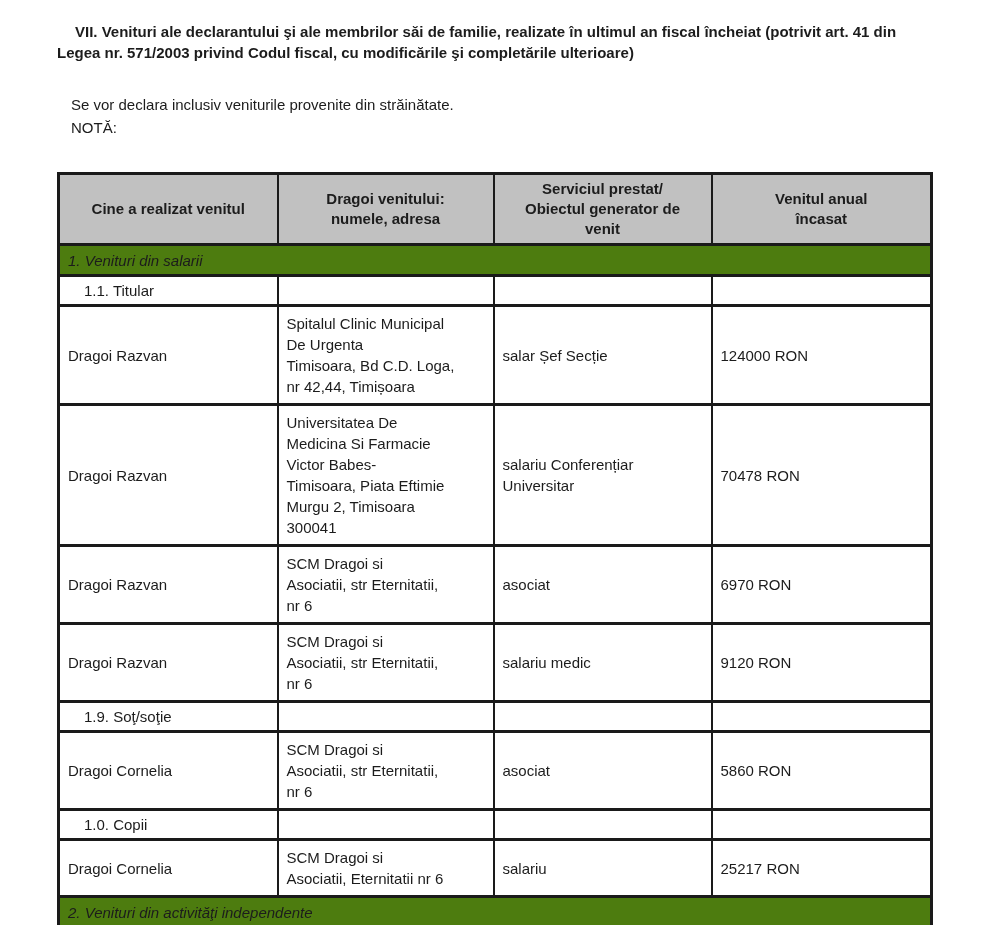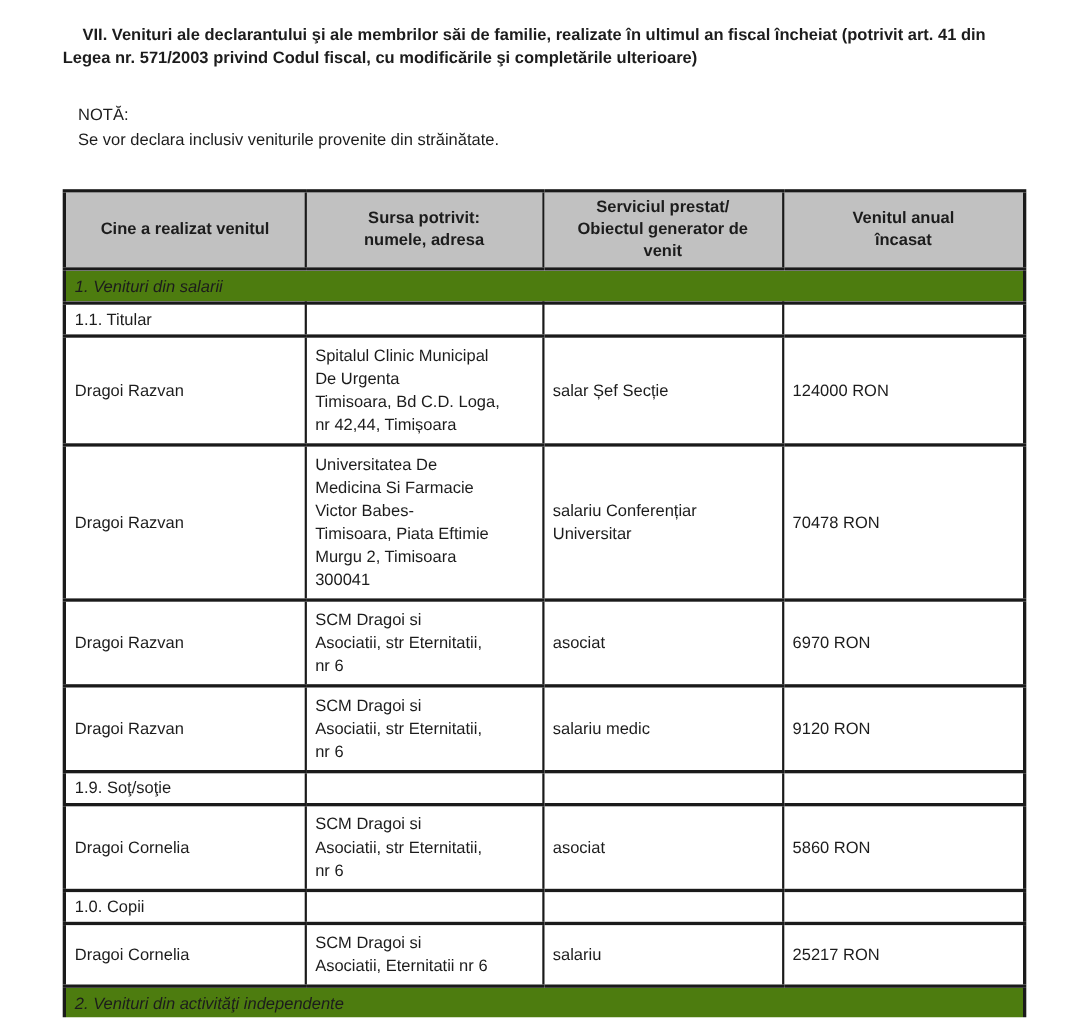--- a/index.html
+++ b/index.html
@@ -58,58 +58,58 @@
     height: 68px;
   }
   tr.section-row td {
     background: #4d7c0f;
     font-style: italic;
     padding: 4px 8px;
     height: 31px;
     vertical-align: middle;
   }
   tr.subsection-row td {
-    padding: 3px 8px;
+    padding: 3px 24px;
     height: 30px;
     vertical-align: middle;
     margin-top: 30px;
   }
   tr.data-row td {
     padding: 6px 8px;
     vertical-align: middle;
     line-height: 21px;
   }
   td.cell-source { white-space: pre-line; }
 </style>
 </head>
 <body>
 
 <div class="page">
 
   <p class="doc-title">VII. Venituri ale declarantului şi ale membrilor săi de familie, realizate în ultimul an fiscal încheiat (potrivit art. 41 din Legea nr. 571/2003 privind Codul fiscal, cu modificările şi completările ulterioare)</p>
 
   <div class="note-block">
+    <div>Se vor declara inclusiv veniturile provenite din străinătate.</div>
     <div>NOTĂ:</div>
-    <div>Se vor declara inclusiv veniturile provenite din străinătate.</div>
   </div>
 
   <table class="income-table">
     <colgroup>
       <col style="width:219px">
       <col style="width:216px">
       <col style="width:218px">
       <col style="width:220px">
     </colgroup>
     <thead>
       <tr>
         <th>
           <div>Cine a realizat venitul</div>
         </th>
         <th>
-          <div>Sursa potrivit:</div>
+          <div>Dragoi venitului:</div>
           <div>numele, adresa</div>
         </th>
         <th>
           <div>Serviciul prestat/</div>
           <div>Obiectul generator de</div>
           <div>venit</div>
         </th>
         <th>
           <div>Venitul anual</div>
           <div>încasat</div>

